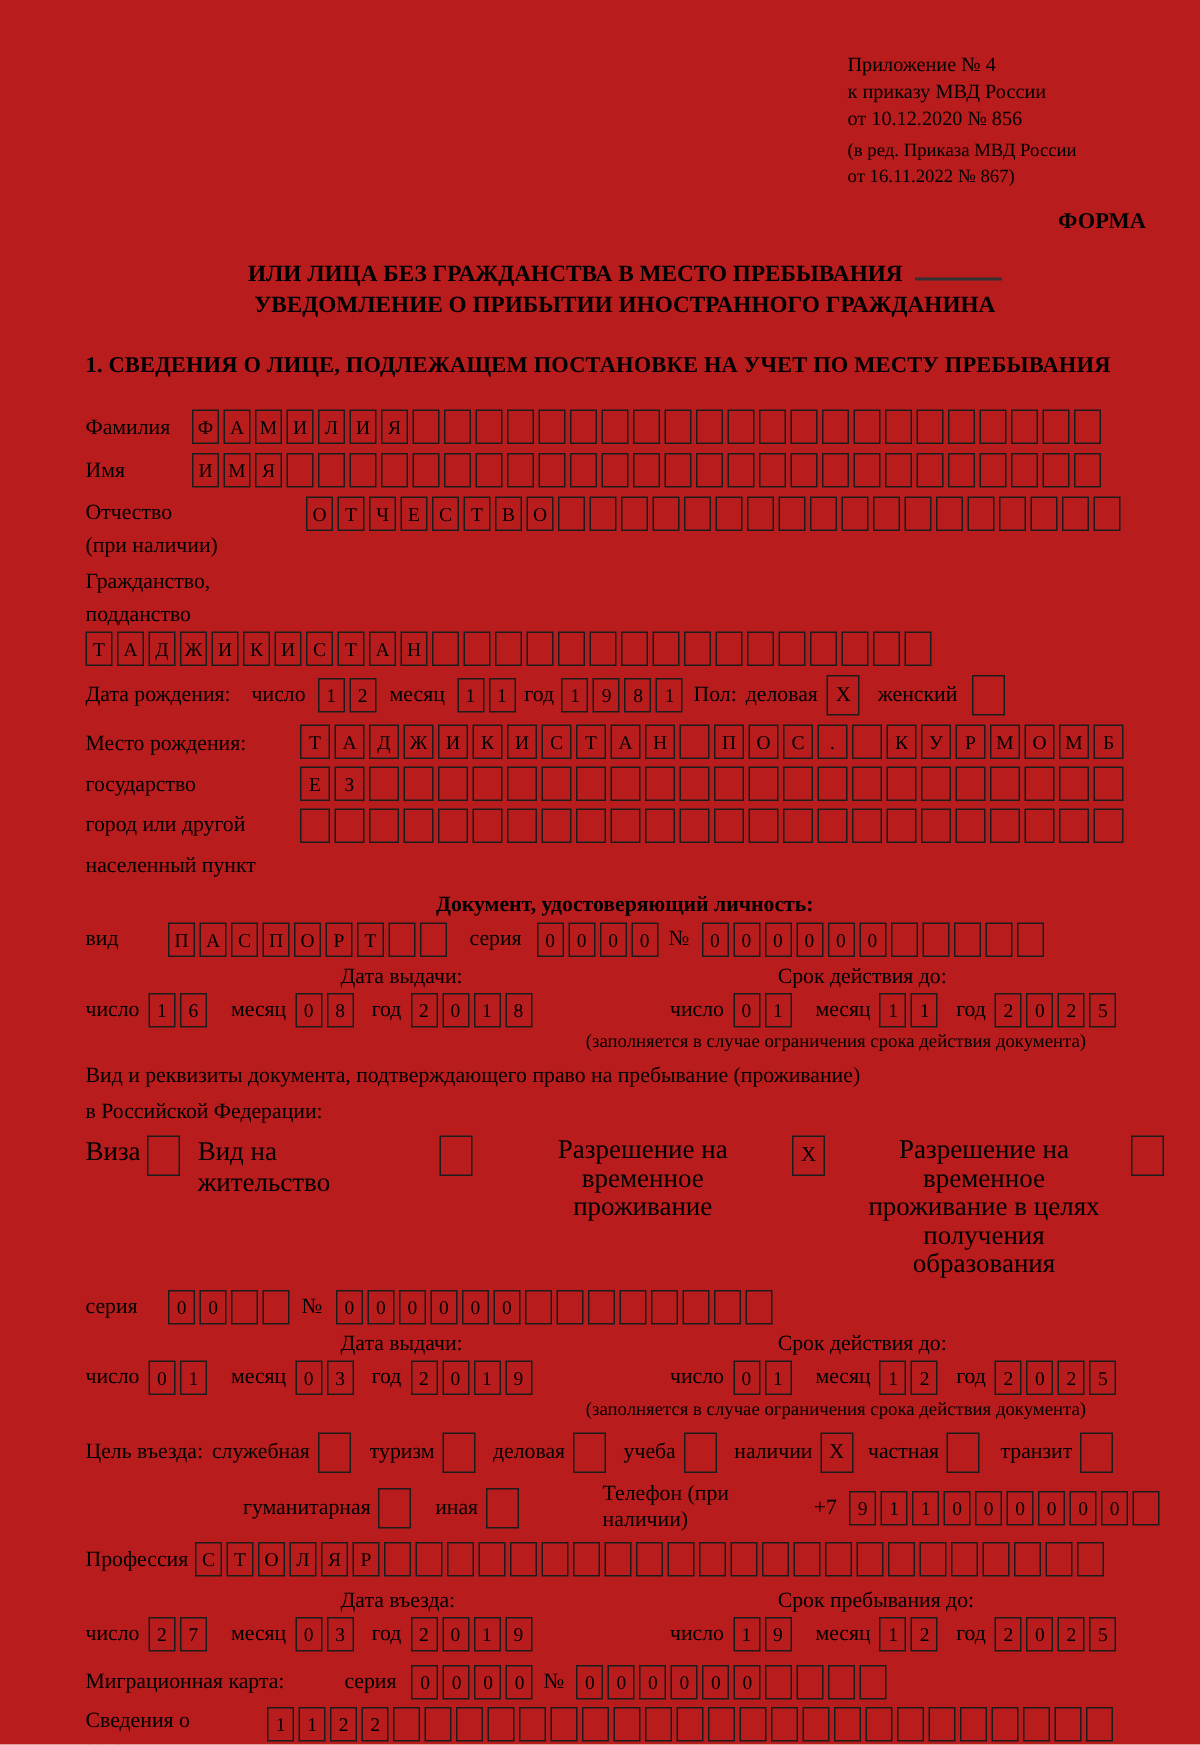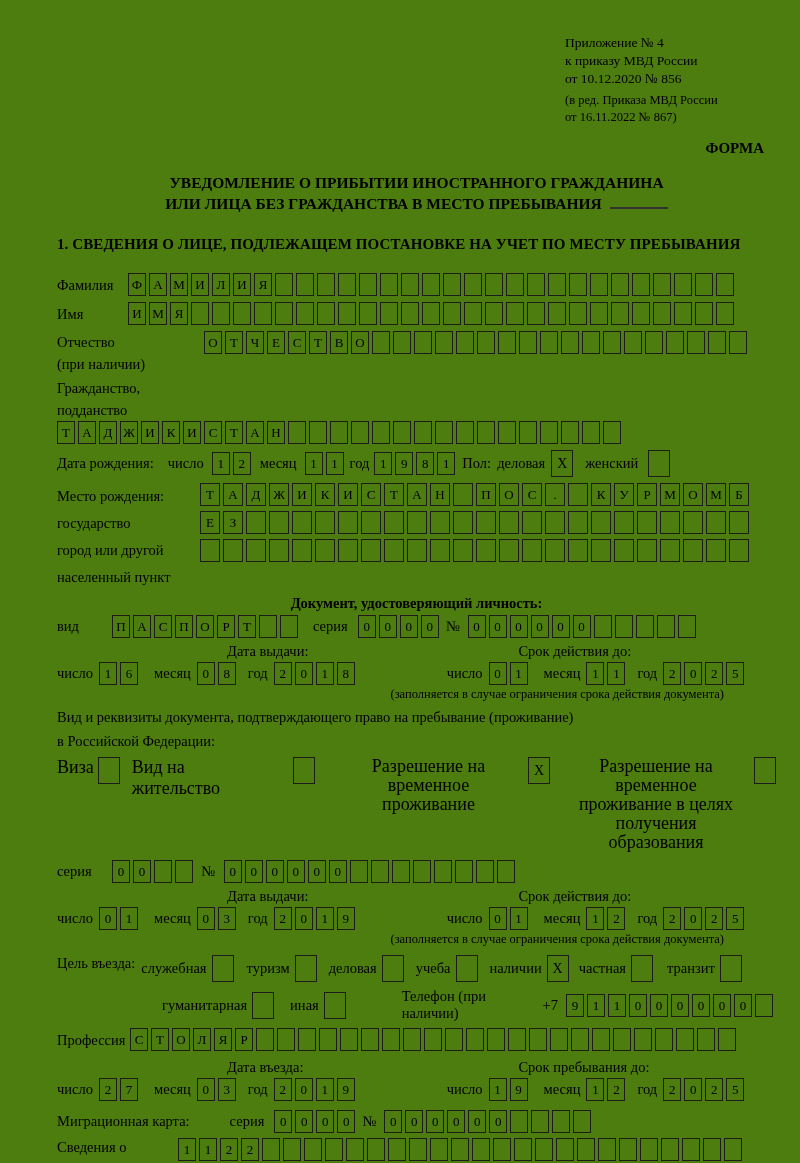--- a/index.html
+++ b/index.html
@@ -1,18 +1,18 @@
 <!DOCTYPE html>
 <html><head>
 <meta charset="utf-8">
 <style>
   html,body { margin:0; padding:0; background:#fff; }
   .page {
     width:800px; height:1163px; box-sizing:border-box; position:relative;
-    background:#4d7c0f; color:#000;
+    background:#b91c1c; color:#000;
     font-family:"Liberation Serif","DejaVu Serif",serif;
     padding:34px 24px 16px 57px; overflow:hidden;
   }
   .annex { margin-left:508px; font-size:13.5px; line-height:18px; }
   .annex .edition { font-size:12.5px; line-height:17px; margin-top:4px; }
   .forma { text-align:right; padding-right:12px; font-weight:bold; font-size:15px; margin-top:14px; }
   .title { text-align:center; font-weight:bold; font-size:15.5px; line-height:21px; margin-top:15px; }
   .title-underline { display:inline-block; width:58px; border-bottom:2px solid #333; height:1px; margin-left:8px; vertical-align:baseline; }
   .sec-heading { font-weight:bold; font-size:15px; margin-top:22px; letter-spacing:0.1px; }
 
@@ -55,22 +55,22 @@
     <div>от 10.12.2020 № 856</div>
     <div class="edition">
       <div>(в ред. Приказа МВД России</div>
       <div>от 16.11.2022 № 867)</div>
     </div>
   </div>
 
   <div class="forma">ФОРМА</div>
 
   <div class="title">
+    <div><span>ИЛИ ЛИЦА БЕЗ ГРАЖДАНСТВА В МЕСТО ПРЕБЫВАНИЯ</span><span class="title-underline"></span></div>
     <div>УВЕДОМЛЕНИЕ О ПРИБЫТИИ ИНОСТРАННОГО ГРАЖДАНИНА</div>
-    <div><span>ИЛИ ЛИЦА БЕЗ ГРАЖДАНСТВА В МЕСТО ПРЕБЫВАНИЯ</span><span class="title-underline"></span></div>
   </div>
 
   <div class="sec-heading">1. СВЕДЕНИЯ О ЛИЦЕ, ПОДЛЕЖАЩЕМ ПОСТАНОВКЕ НА УЧЕТ ПО МЕСТУ ПРЕБЫВАНИЯ</div>
 
   <div class="frow" style="margin-top:20px;">
     <span class="lbl" style="width:71px;">Фамилия</span>
     <span class="boxes">
         <span class="cbox">Ф</span>
         <span class="cbox">А</span>
         <span class="cbox">М</span>
@@ -496,21 +496,21 @@
       <span class="boxes">
           <span class="cbox">2</span>
           <span class="cbox">0</span>
           <span class="cbox">2</span>
           <span class="cbox">5</span>
         </span>
     </span>
   </div>
   <div class="note">(заполняется в случае ограничения срока действия документа)</div>
 
-  <div class="frow" style="align-items:flex-start; margin-top:8px;">
+  <div class="frow" style="align-items:center; margin-top:8px;">
     <span style="margin-right:6px;">Цель въезда:</span>
     <span class="purpose-item">
       <span class="t">служебная</span>
       <span class="chk"></span>
     </span>
     <span class="purpose-item" style="margin-left:13px;">
       <span class="t">туризм</span>
       <span class="chk"></span>
     </span>
     <span class="purpose-item" style="margin-left:12px;">

